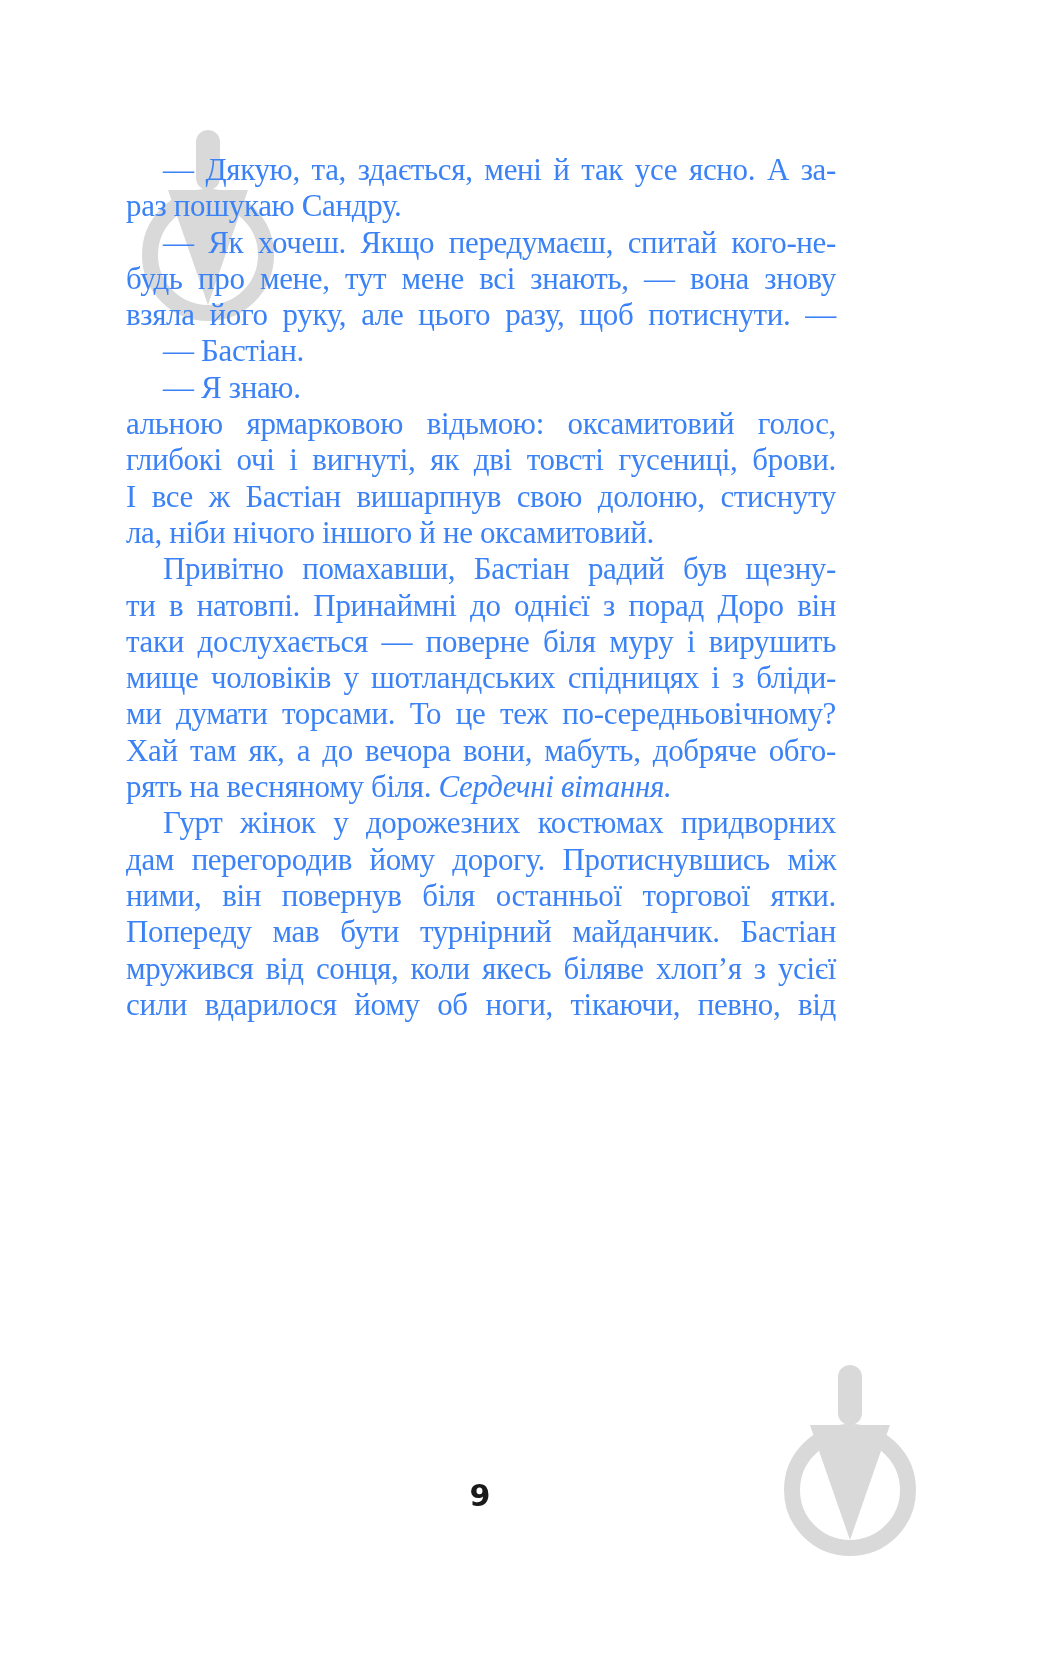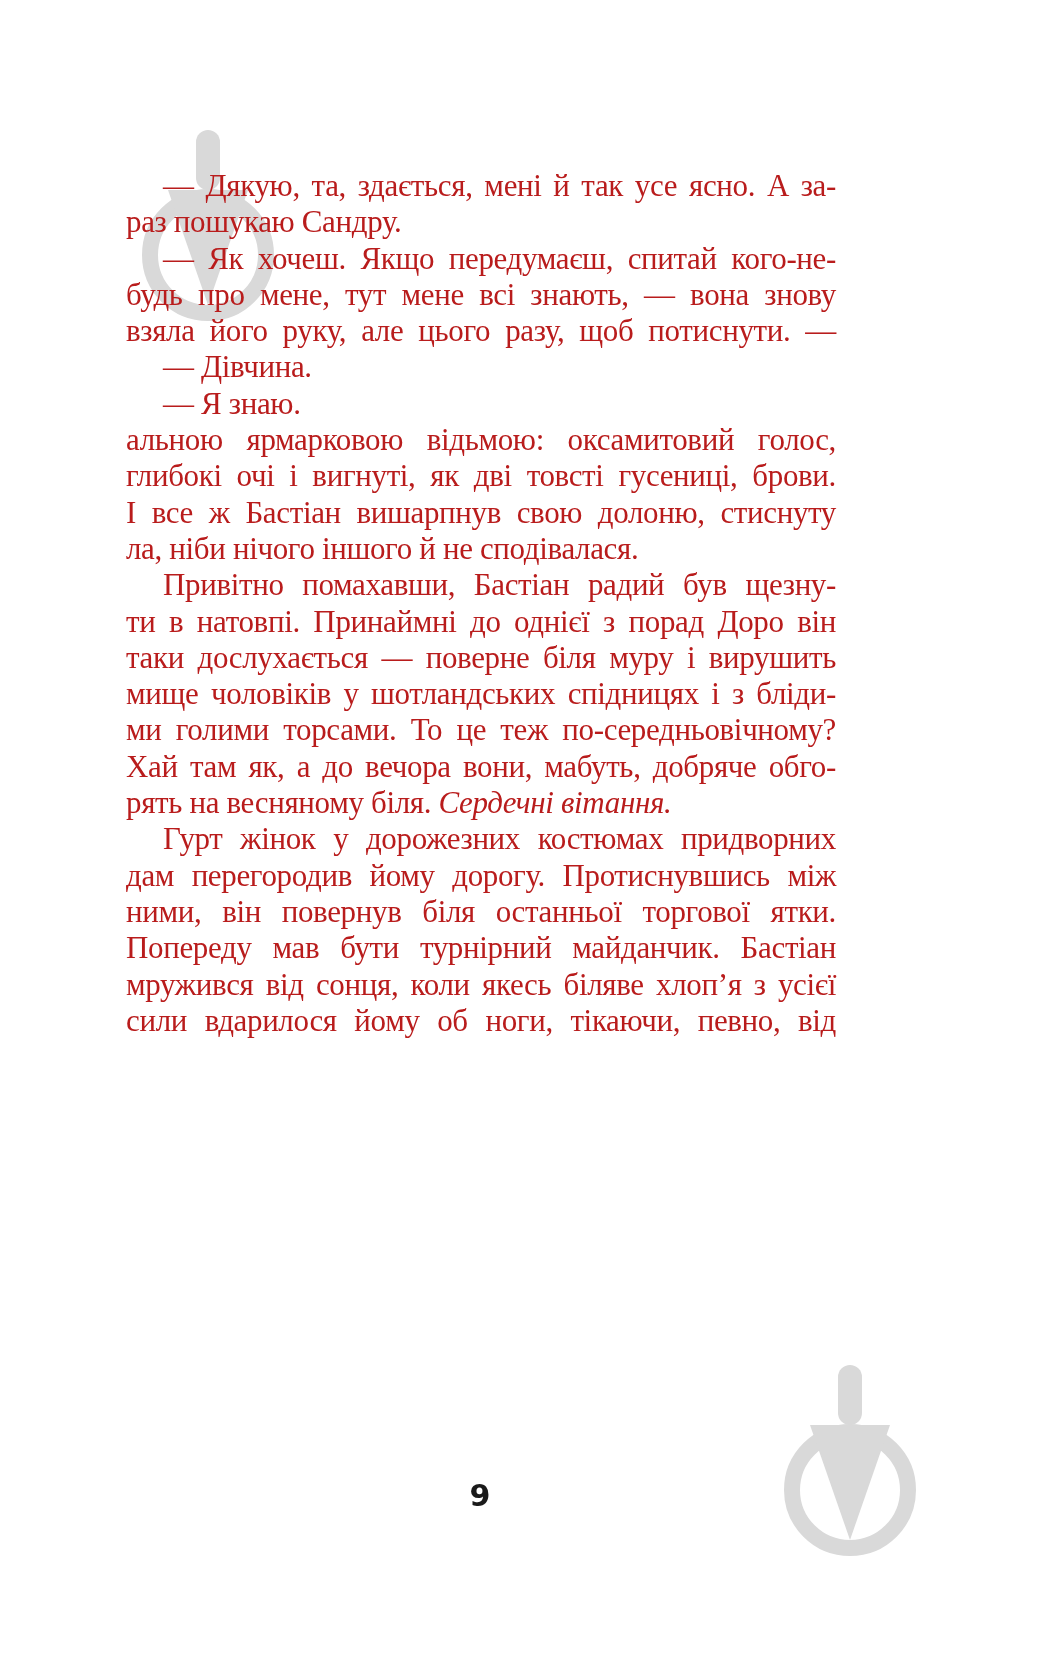--- a/index.html
+++ b/index.html
@@ -25,27 +25,27 @@
     }
     .watermark-bottom {
       left: 780px;
       top: 1365px;
       width: 140px;
       height: 200px;
     }
     .text-block {
       position: absolute;
       left: 126px;
-      top: 168px;
+      top: 152px;
       width: 710px;
       z-index: 1;
       font-family: "Liberation Serif", "DejaVu Serif", serif;
       font-size: 31px;
       line-height: 36.3px;
-      color: #b91c1c;
+      color: #3b82f6;
       letter-spacing: -0.35px;
       word-spacing: 0px;
     }
     .line {
       display: block;
       text-align: justify;
       text-align-last: justify;
       white-space: nowrap;
     }
     .line.indent {
@@ -96,40 +96,40 @@
     <span class="line short">раз пошукаю Сандру.</span>
   </div>
 
   <div>
     <span class="line indent">— Як хочеш. Якщо передумаєш, спитай кого-не-</span>
     <span class="line">будь про мене, тут мене всі знають, — вона знову</span>
     <span class="line">взяла його руку, але цього разу, щоб потиснути. —</span>
   </div>
 
   <div>
-    <span class="line indent short">— Дівчина.</span>
+    <span class="line indent short">— Бастіан.</span>
   </div>
 
   <div>
     <span class="line indent short">— Я знаю.</span>
   </div>
 
   <div>
     <span class="line">альною ярмарковою відьмою: оксамитовий голос,</span>
     <span class="line">глибокі очі і вигнуті, як дві товсті гусениці, брови.</span>
     <span class="line">І все ж Бастіан вишарпнув свою долоню, стиснуту</span>
-    <span class="line short">ла, ніби нічого іншого й не сподівалася.</span>
+    <span class="line short">ла, ніби нічого іншого й не оксамитовий.</span>
   </div>
 
   <div>
     <span class="line indent">Привітно помахавши, Бастіан радий був щезну-</span>
     <span class="line">ти в натовпі. Принаймні до однієї з порад Доро він</span>
     <span class="line">таки дослухається — поверне біля муру і вирушить</span>
     <span class="line">мище чоловіків у шотландських спідницях і з бліди-</span>
-    <span class="line">ми голими торсами. То це теж по-середньовічному?</span>
+    <span class="line">ми думати торсами. То це теж по-середньовічному?</span>
     <span class="line">Хай там як, а до вечора вони, мабуть, добряче обго-</span>
     <span class="line short"><span>рять на весняному біля. </span><em>Сердечні вітання.</em></span>
   </div>
 
 
   <div>
     <span class="line indent">Гурт жінок у дорожезних костюмах придворних</span>
     <span class="line">дам перегородив йому дорогу. Протиснувшись між</span>
     <span class="line">ними, він повернув біля останньої торгової ятки.</span>
     <span class="line">Попереду мав бути турнірний майданчик. Бастіан</span>

